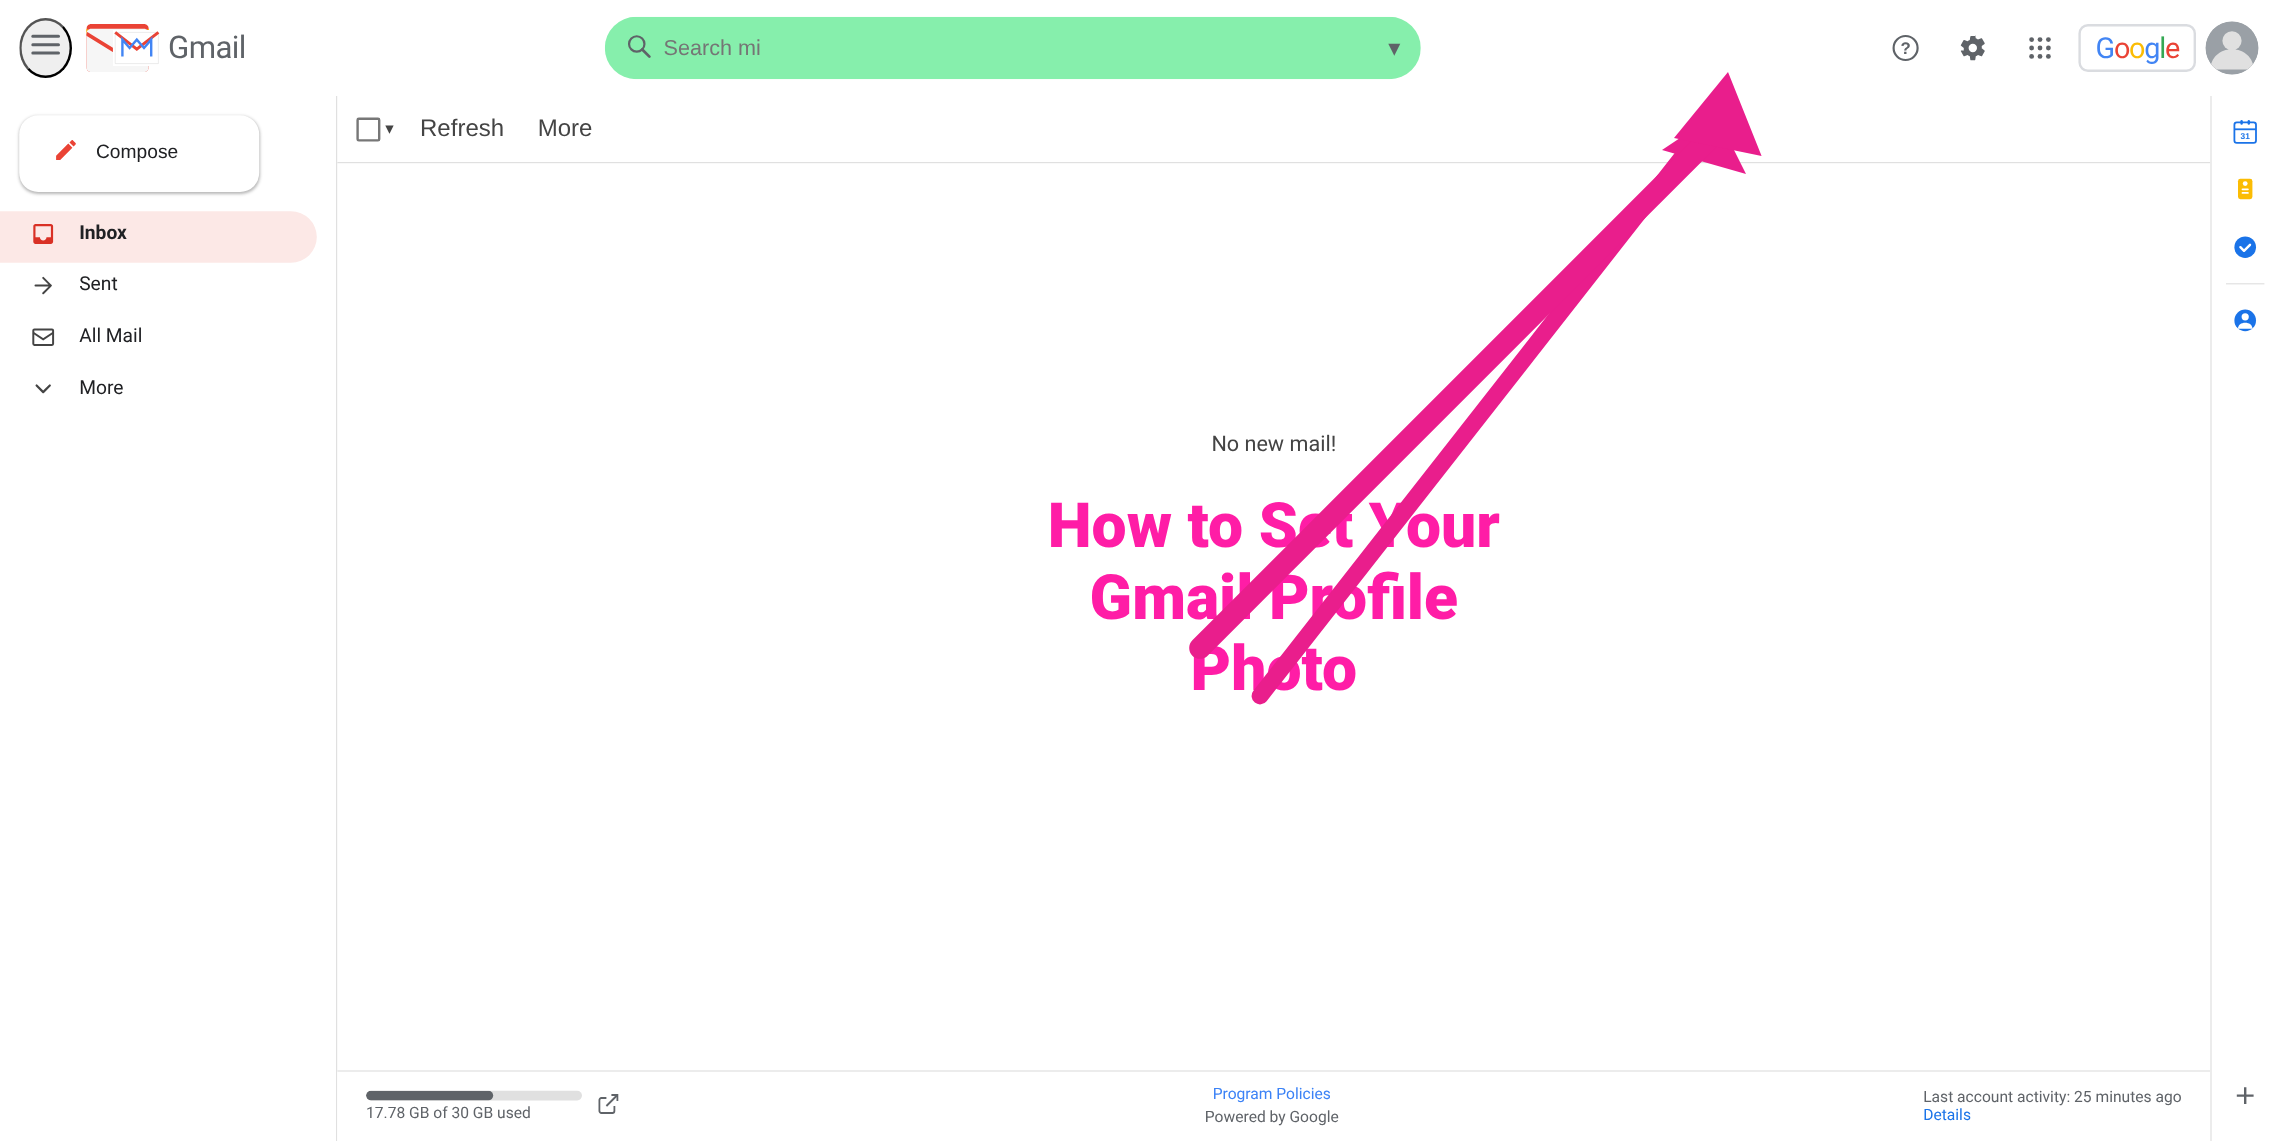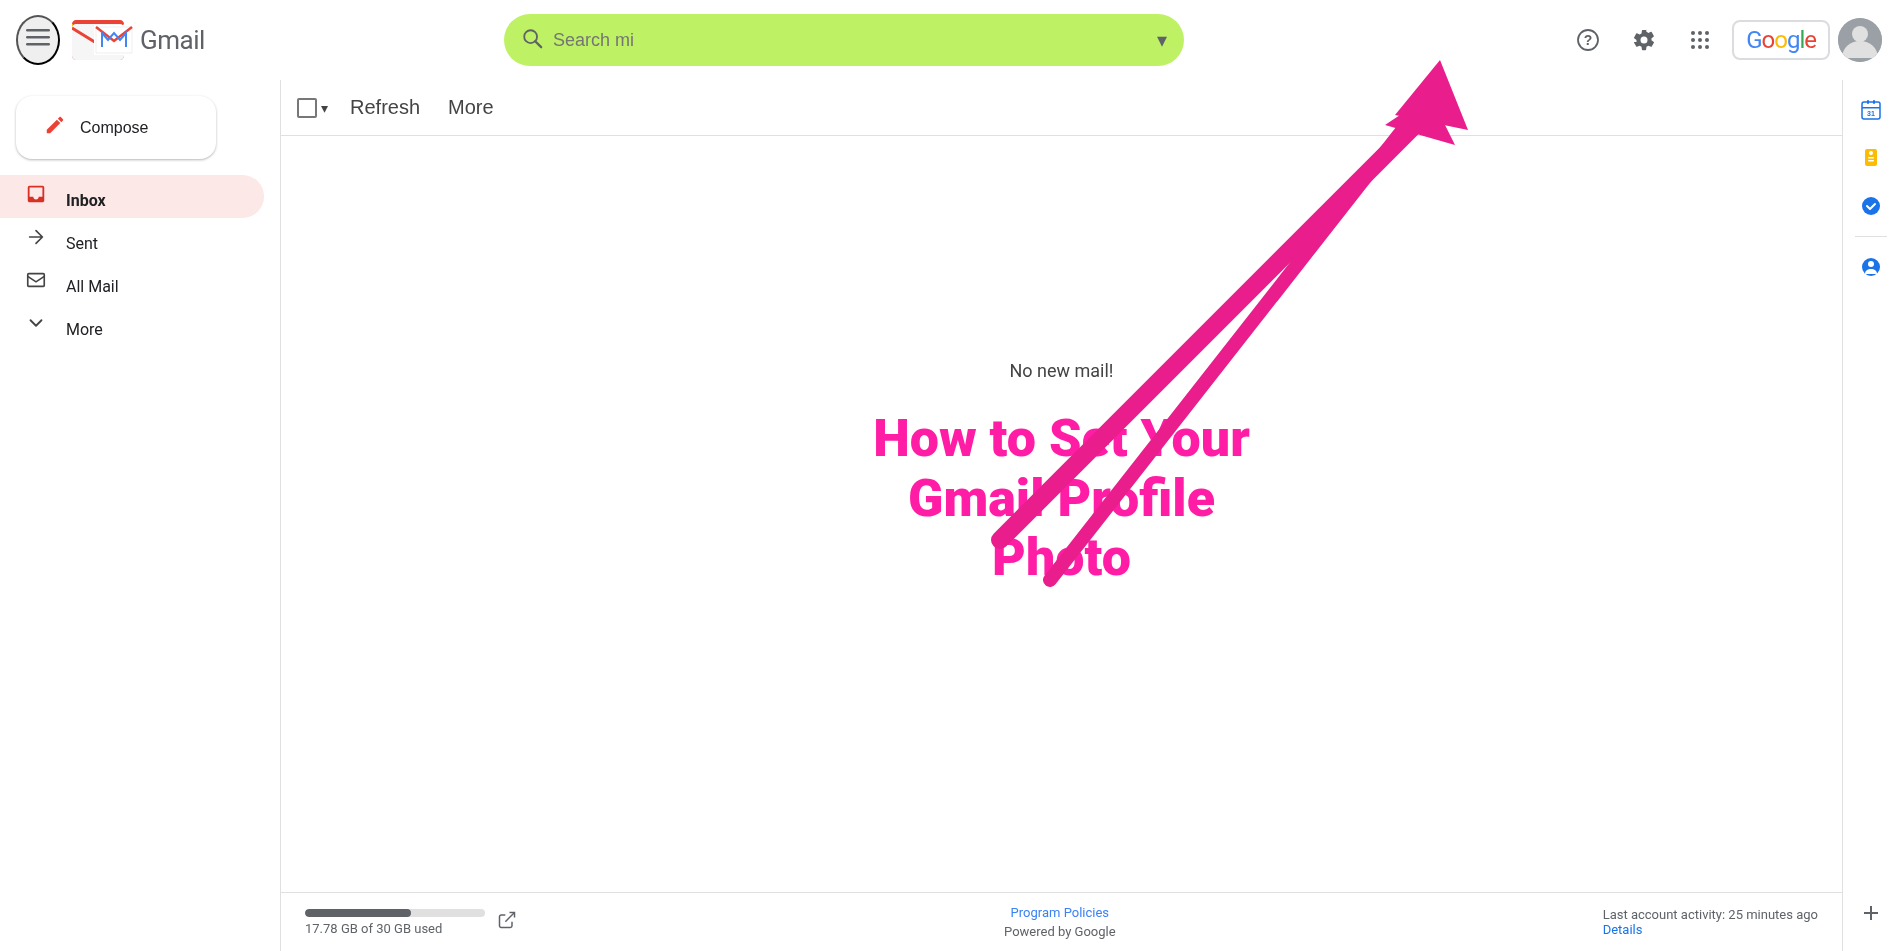--- a/index.html
+++ b/index.html
@@ -55,21 +55,21 @@
       font-size: 26px;
       color: #5f6368;
       font-weight: 400;
       letter-spacing: -0.5px;
     }
 
     .search-bar {
       flex: 1;
       max-width: 680px;
       height: 52px;
-      background: #bef264;
+      background: #86efac;
       border-radius: 26px;
       display: flex;
       align-items: center;
       padding: 0 16px;
       gap: 10px;
       cursor: text;
       border: 1px solid transparent;
     }
 
     .search-input {
@@ -172,21 +172,21 @@
       width: 200px;
     }
 
     .compose-icon {
       color: #ea4335;
       font-size: 20px;
     }
 
     .nav-item {
       display: flex;
-      align-items: flex-end;
+      align-items: flex-start;
       gap: 18px;
       padding: 8px 24px;
       cursor: pointer;
       border-radius: 0 24px 24px 0;
       margin-right: 16px;
       font-size: 16px;
       color: #202124;
       font-weight: 400;
     }
 

